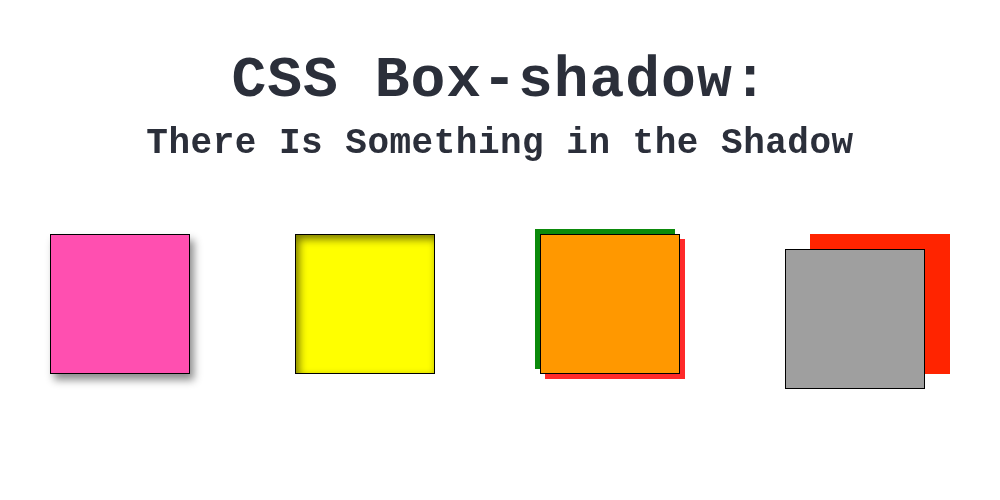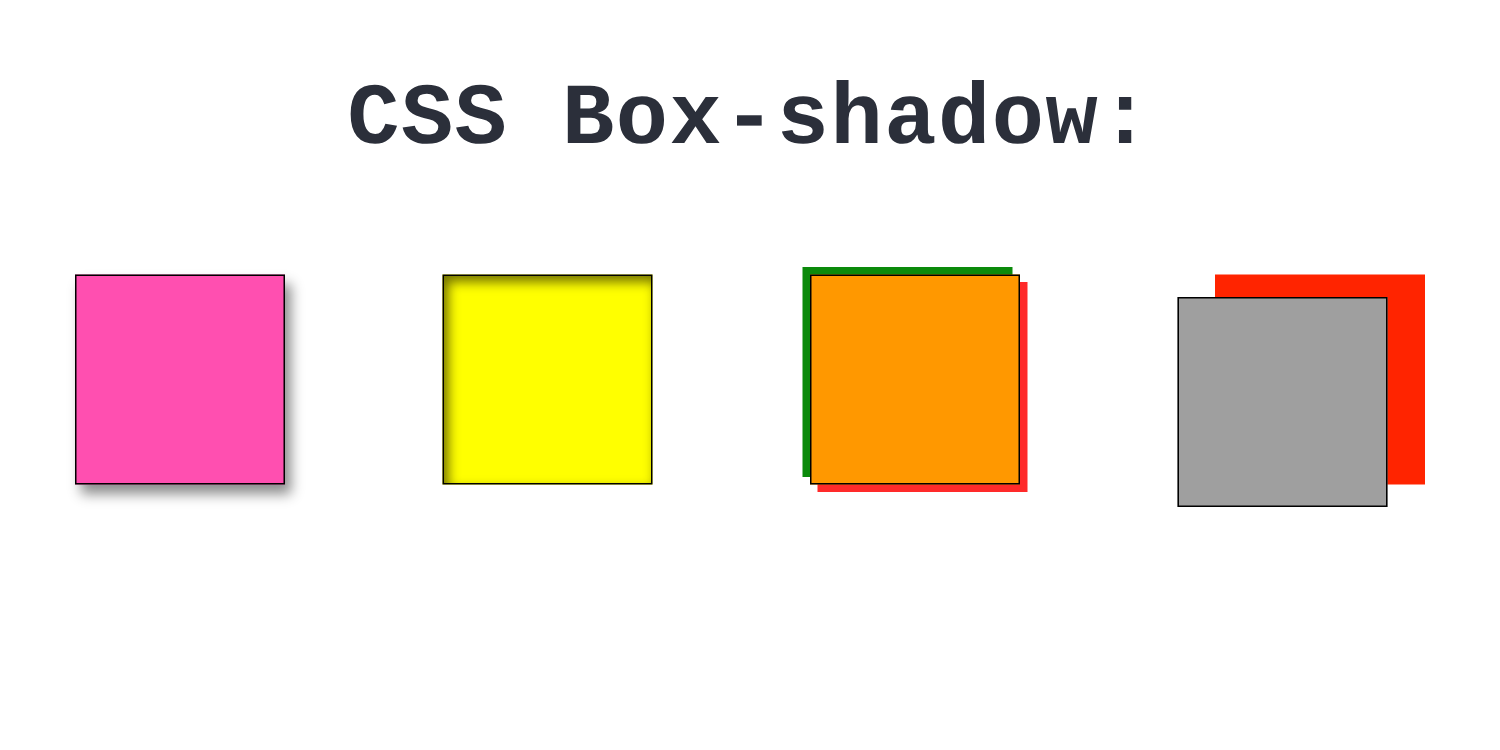--- a/index.html
+++ b/index.html
@@ -79,20 +79,21 @@
       height: 140px;
       background: #9f9f9f;
       border: 1px solid #000;
     }
   </style>
 </head>
 <body>
 
 <div class="container">
   <h1 class="title">CSS Box-shadow:</h1>
+  <h2 class="subtitle">There Is Something in the Shadow</h2>
 
   <div class="boxes">
     <div class="box box-pink"></div>
     <div class="box box-yellow"></div>
     <div class="box box-orange"></div>
     <div class="box-gray-wrap">
       <div class="red-back"></div>
       <div class="gray-front"></div>
     </div>
   </div>

